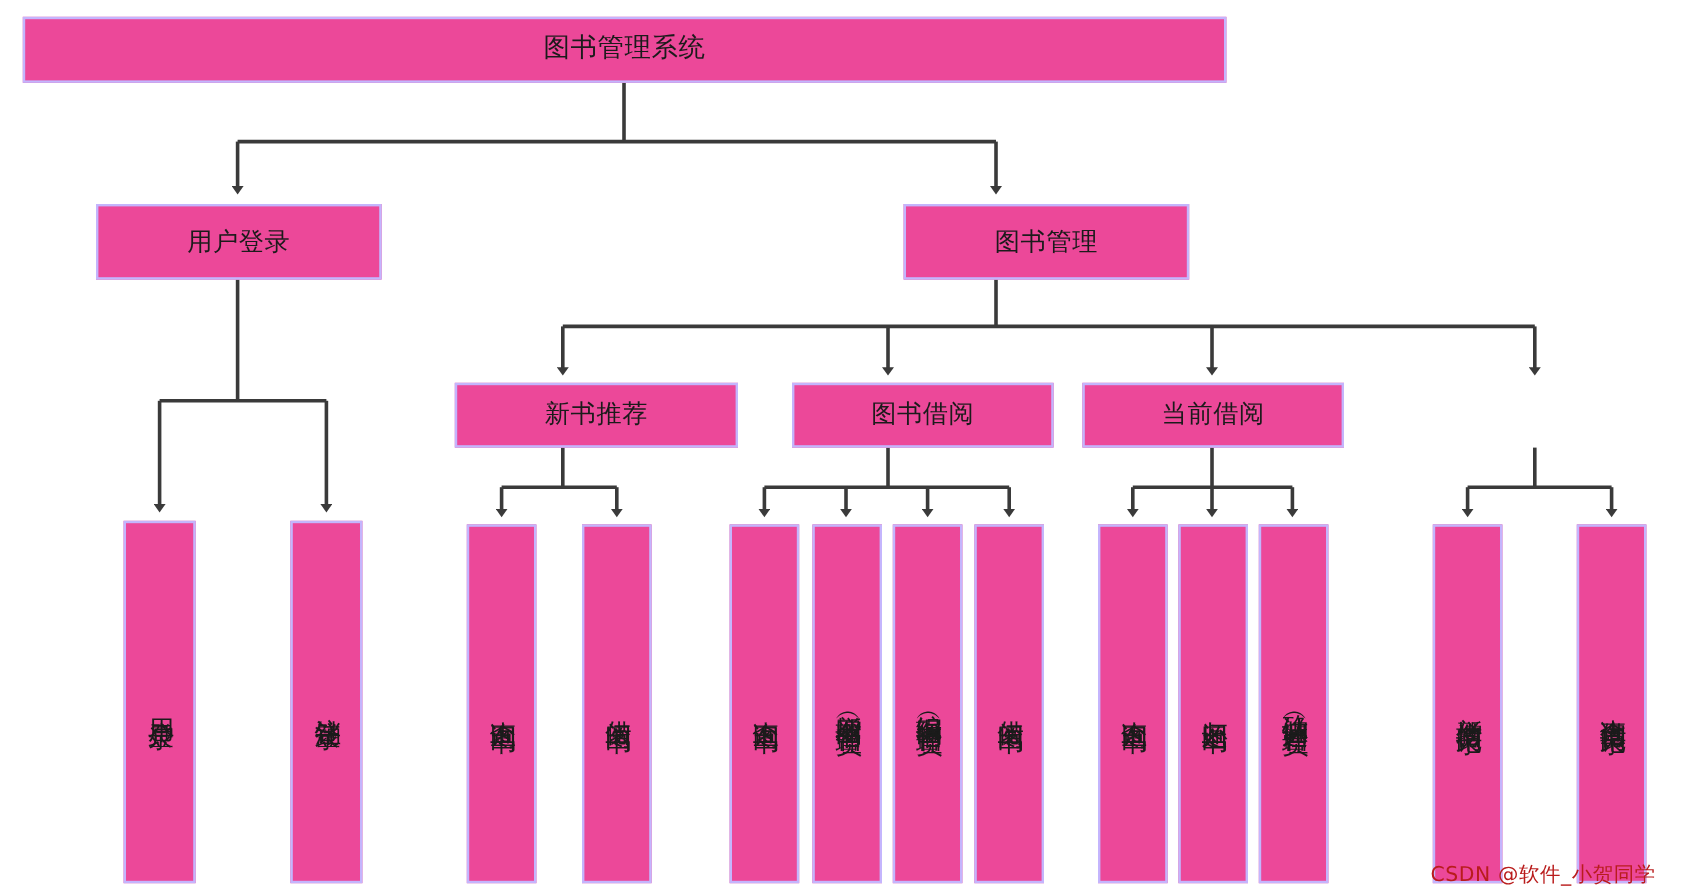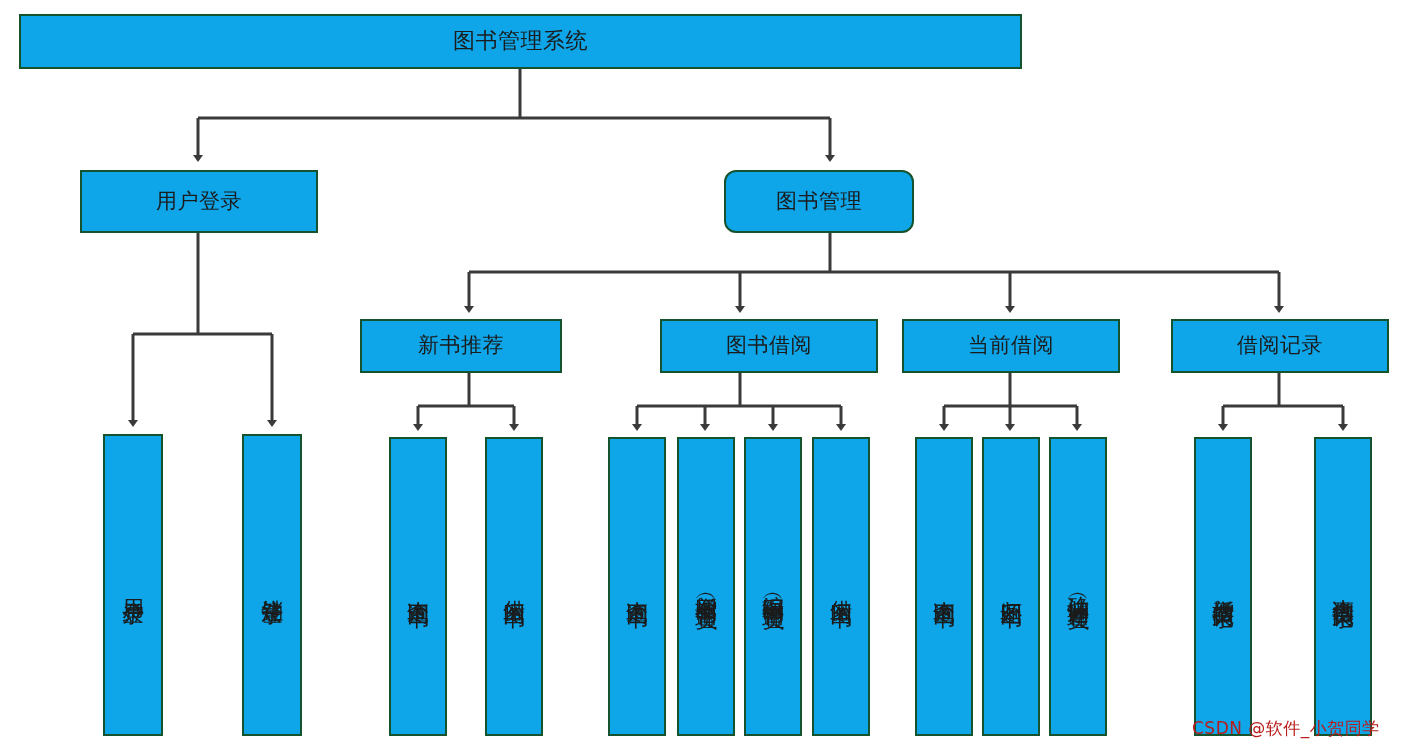--- a/index.html
+++ b/index.html
@@ -2,22 +2,22 @@
 <html><head>
 <meta charset="utf-8">
 <style>
   html,body{margin:0;padding:0;background:#ffffff;}
   body{width:1405px;height:747px;overflow:hidden;font-family:"DejaVu Sans","Liberation Sans",sans-serif;}
   #canvas{position:relative;width:1405px;height:747px;background:#ffffff;}
   svg.lines{position:absolute;left:0;top:0;width:1405px;height:747px;}
   .node{
     position:absolute;
     box-sizing:border-box;
-    border:2px solid #14532d;
-    background:#0ea5e9;
+    border:2px solid #c4b5fd;
+    background:#ec4899;
     display:flex;
     align-items:center;
     justify-content:center;
     color:#1b1b1b;
   }
   .node .label{
     display:block;
     text-align:center;
     line-height:1.02;
     letter-spacing:0.5px;
@@ -98,35 +98,32 @@
     </g>
   </svg>
 
   <div class="node h root" style="left:19px;top:14px;width:1003px;height:55px;">
     <span class="label">图书管理系统</span>
   </div>
 
   <div class="node h" style="left:80px;top:170px;width:238px;height:63px;">
     <span class="label">用户登录</span>
   </div>
-  <div class="node h" style="left:724px;top:170px;width:190px;height:63px;border-radius:12px;">
+  <div class="node h" style="left:753px;top:170px;width:238px;height:63px;">
     <span class="label">图书管理</span>
   </div>
 
-  <div class="node h" style="left:360px;top:319px;width:202px;height:54px;">
+  <div class="node h" style="left:379px;top:319px;width:236px;height:54px;">
     <span class="label">新书推荐</span>
   </div>
   <div class="node h" style="left:660px;top:319px;width:218px;height:54px;">
     <span class="label">图书借阅</span>
   </div>
   <div class="node h" style="left:902px;top:319px;width:218px;height:54px;justify-content:center;">
     <span class="label">当前借阅</span>
-  </div>
-  <div class="node h" style="left:1171px;top:319px;width:218px;height:54px;">
-    <span class="label">借阅记录</span>
   </div>
 
   <div class="node v" style="left:103px;top:434px;width:60px;height:302px;">
     <span class="label">用户登录</span>
   </div>
   <div class="node v" style="left:242px;top:434px;width:60px;height:302px;">
     <span class="label">注销登录</span>
   </div>
 
   <div class="node v" style="left:389px;top:437px;width:58px;height:299px;">

